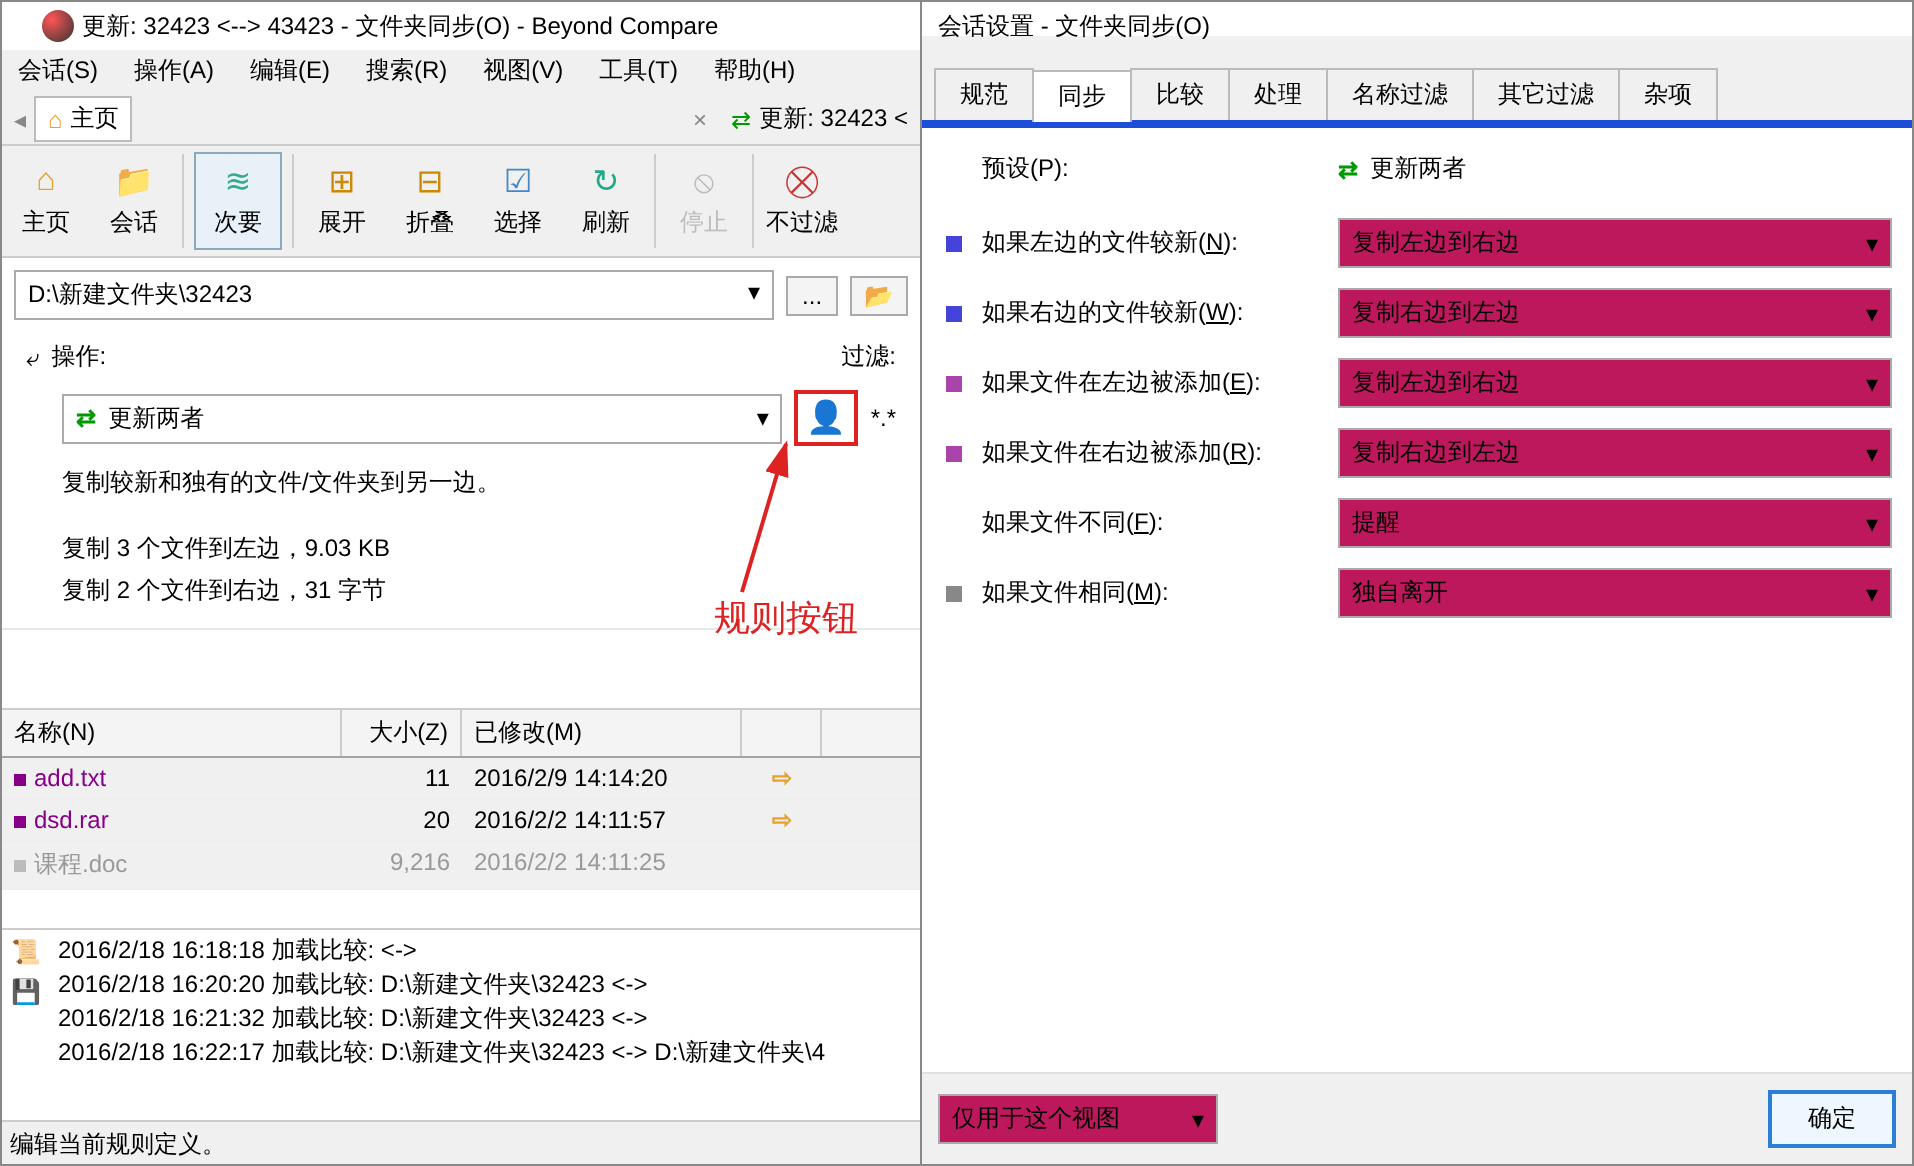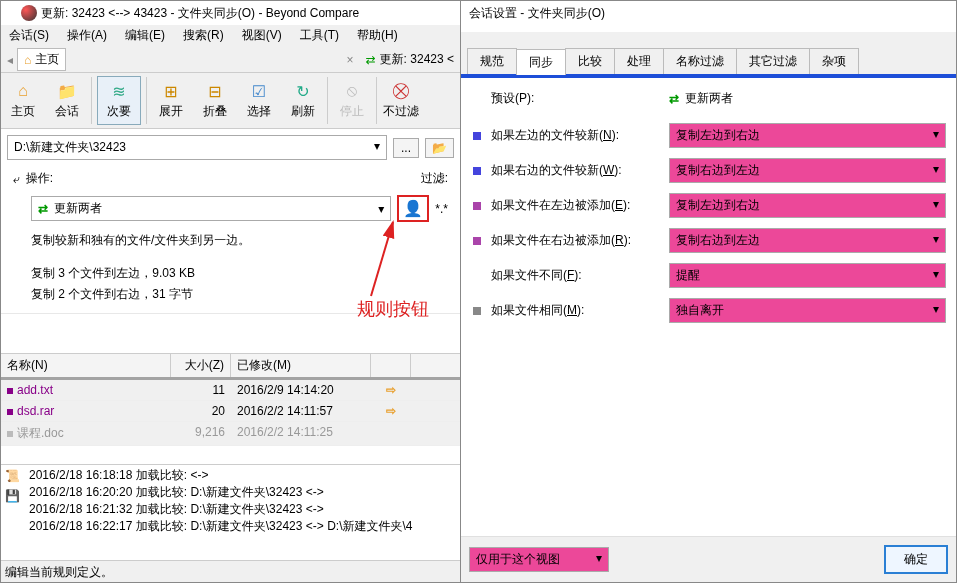--- a/index.html
+++ b/index.html
@@ -31,50 +31,50 @@
 .action-dd{flex:1;border:1px solid #aaa;padding:3px 6px;background:#fff;display:flex;align-items:center;gap:6px}
 .dd-arrow{margin-left:auto}
 .rules-btn{border:2px solid #d22;padding:2px 4px;background:#fff;position:relative}
 .rules-ico{font-size:16px}
 .info-block{padding:6px 30px;background:#fff}
 .info-block div{margin-bottom:4px}
 .arrow-svg{position:absolute;pointer-events:none}
 .rules-label{position:absolute;color:#d22;font-size:18px}
 .spacer1{flex:1;background:#fff}
 .spacer-small{height:40px;background:#fff;border-top:1px solid #e8e8e8}
-.grid-head{display:flex;background:#f4f4f4;border-top:1px solid #ccc;border-bottom:3px solid #a3a3a3}
+.grid-head{display:flex;background:#f4f4f4;border-top:1px solid #ccc;border-bottom:1px solid #a3a3a3}
 .grid-head>div{padding:3px 6px;border-right:1px solid #ccc}
 .col-name{width:170px}.col-size{width:60px;text-align:right}.col-mod{width:140px}.col-act{width:40px}
 .grid-body .row{display:flex;border-bottom:1px solid #eee}
 .grid-body .row>div{padding:3px 6px}
 .row.purple .col-name{color:#808}
 .row.gray{color:#999}
 .bullet{display:inline-block;width:6px;height:6px;margin-right:4px}
 .bullet.p{background:#808}
 .bullet.g{background:#bbb}
 .arrow-cell{color:#e8a030;font-weight:bold;text-align:center}
 .log-area{border-top:1px solid #ccc;background:#fff;height:96px;display:flex}
 .log-icons{width:24px;display:flex;flex-direction:column;align-items:center;gap:6px;padding-top:4px}
 .log-lines{flex:1;padding:2px 4px;overflow:hidden}
 .log-lines div{white-space:nowrap}
 .status-bar{border-top:1px solid #ccc;background:#f0f0f0;padding:3px 4px;height:22px}
 
-.r-title{background:#fff;padding:4px 8px;height:31px}
+.r-title{background:#fff;padding:4px 8px;height:17px}
 .r-tabs{display:flex;background:#f0f0f0;border-bottom:4px solid #1d4ed8;padding:6px 6px 0;gap:0;margin-top:10px}
 .r-tab{padding:4px 12px;border:1px solid #bbb;border-bottom:none;background:#f0f0f0;margin-right:-1px}
 .r-tab.active{background:#fff;position:relative;top:1px}
 .r-body{flex:1;background:#fff;padding:12px 10px}
 .form-row{display:flex;align-items:center;margin-bottom:10px;gap:8px}
 .form-mark{width:12px;display:flex;justify-content:center}
 .mark{width:8px;height:8px}
 .mark.blue{background:#44d}
 .mark.purple{background:#a4a}
 .mark.gray{background:#888}
 .form-label{width:170px}
-.form-dd{flex:1;border:1px solid #aaa;padding:3px 6px;background:#ec4899;display:flex;}
+.form-dd{flex:1;border:1px solid #aaa;padding:3px 6px;background:#be185d;display:flex;align-items:center}
 .form-dd .dd-arrow{margin-left:auto}
 .preset-val{display:flex;align-items:center;gap:6px}
 .r-foot{display:flex;align-items:center;padding:8px;gap:8px;border-top:1px solid #e0e0e0}
 .btn{border:1px solid #7aa;background:#eef6ff;padding:4px 18px}
 .btn.primary{border:2px solid #2a7fd4}
 .u{text-decoration:underline}
 </style>
 </head>
 <body>
 

